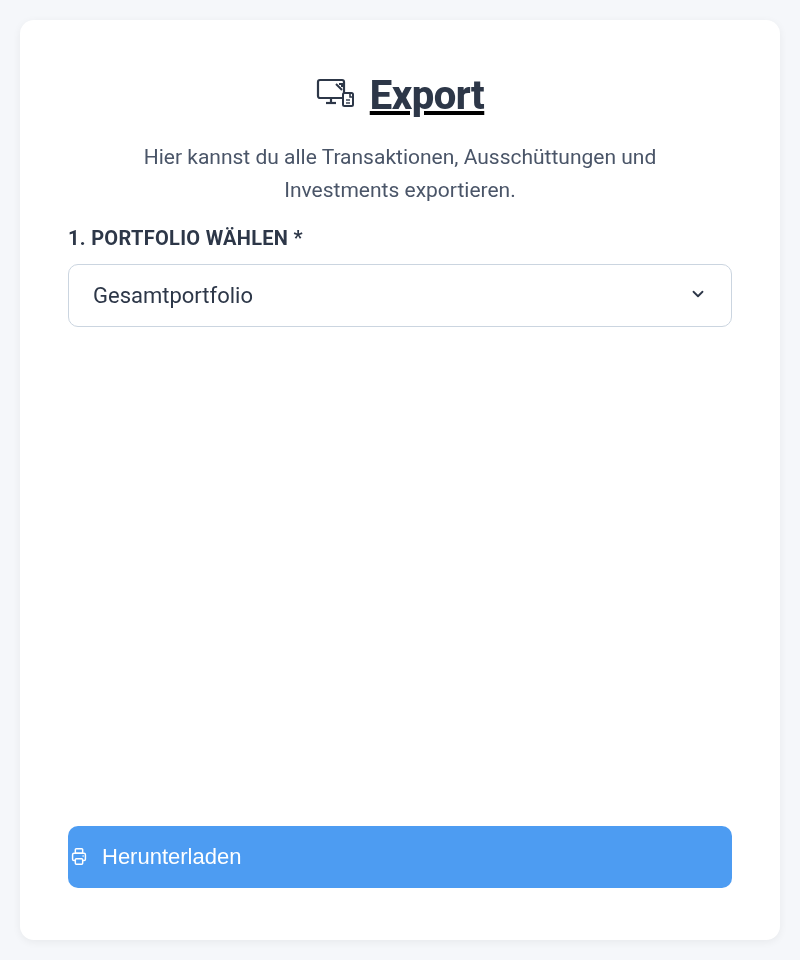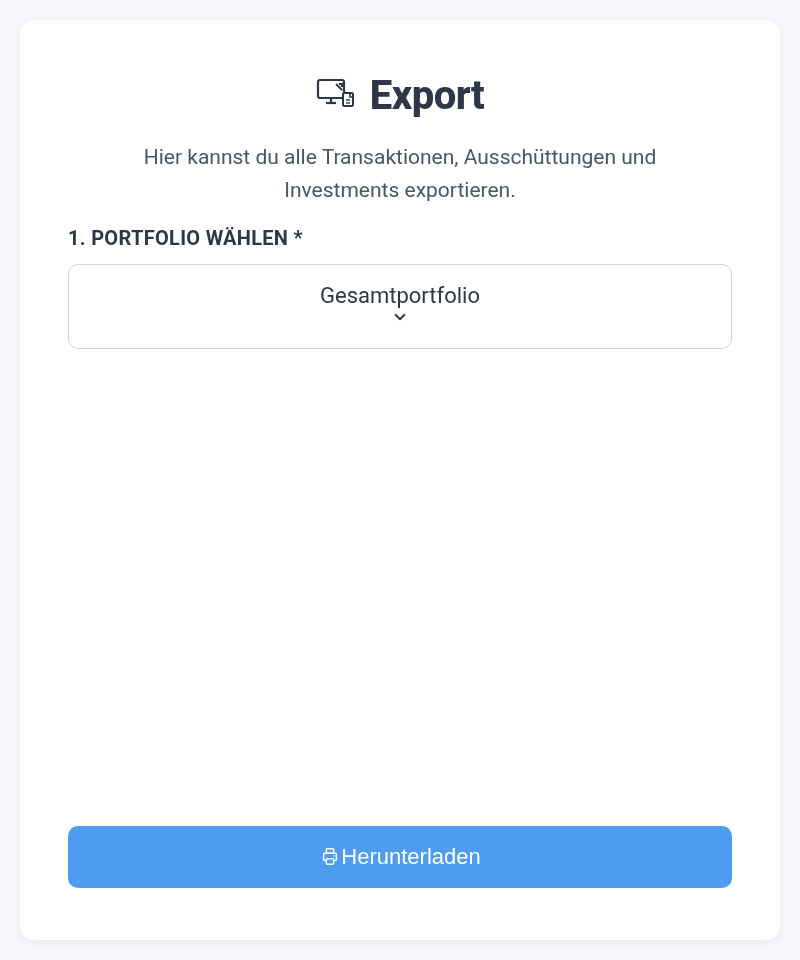--- a/index.html
+++ b/index.html
@@ -23,20 +23,21 @@
       display: flex;
       flex-direction: column;
     }
     .header-row {
       display: flex;
       align-items: center;
       justify-content: center;
       gap: 14px;
       margin-top: 8px;
       margin-bottom: 22px;
+      text-decoration: underline;
     }
     .header-row svg {
       flex-shrink: 0;
     }
     .title {
       font-size: 40px;
       font-weight: 800;
       color: #2d3748;
       letter-spacing: -0.5px;
     }
@@ -60,43 +61,42 @@
     }
     .select {
       display: flex;
       align-items: center;
       justify-content: space-between;
       border: 1px solid #cbd5e0;
       border-radius: 10px;
       padding: 18px 24px;
       cursor: pointer;
       background: #fff;
-      flex-direction: column;
     }
     .select-value {
       font-size: 22px;
       color: #2d3748;
     }
     .chevron {
       width: 18px;
       height: 18px;
       flex-shrink: 0;
     }
     .spacer {
       flex: 1;
     }
     .download-btn {
       background: #4d9cf2;
       border: none;
       border-radius: 10px;
       width: 100%;
-      padding: 18px 16px;
+      padding: 18px 0;
       display: flex;
       align-items: center;
-      justify-content: center;
+      gap: 12px;
       cursor: pointer;
     }
     .download-btn-label {
       color: #ffffff;
       font-size: 22px;
       font-weight: 400;
     }
   </style>
 </head>
 <body>

